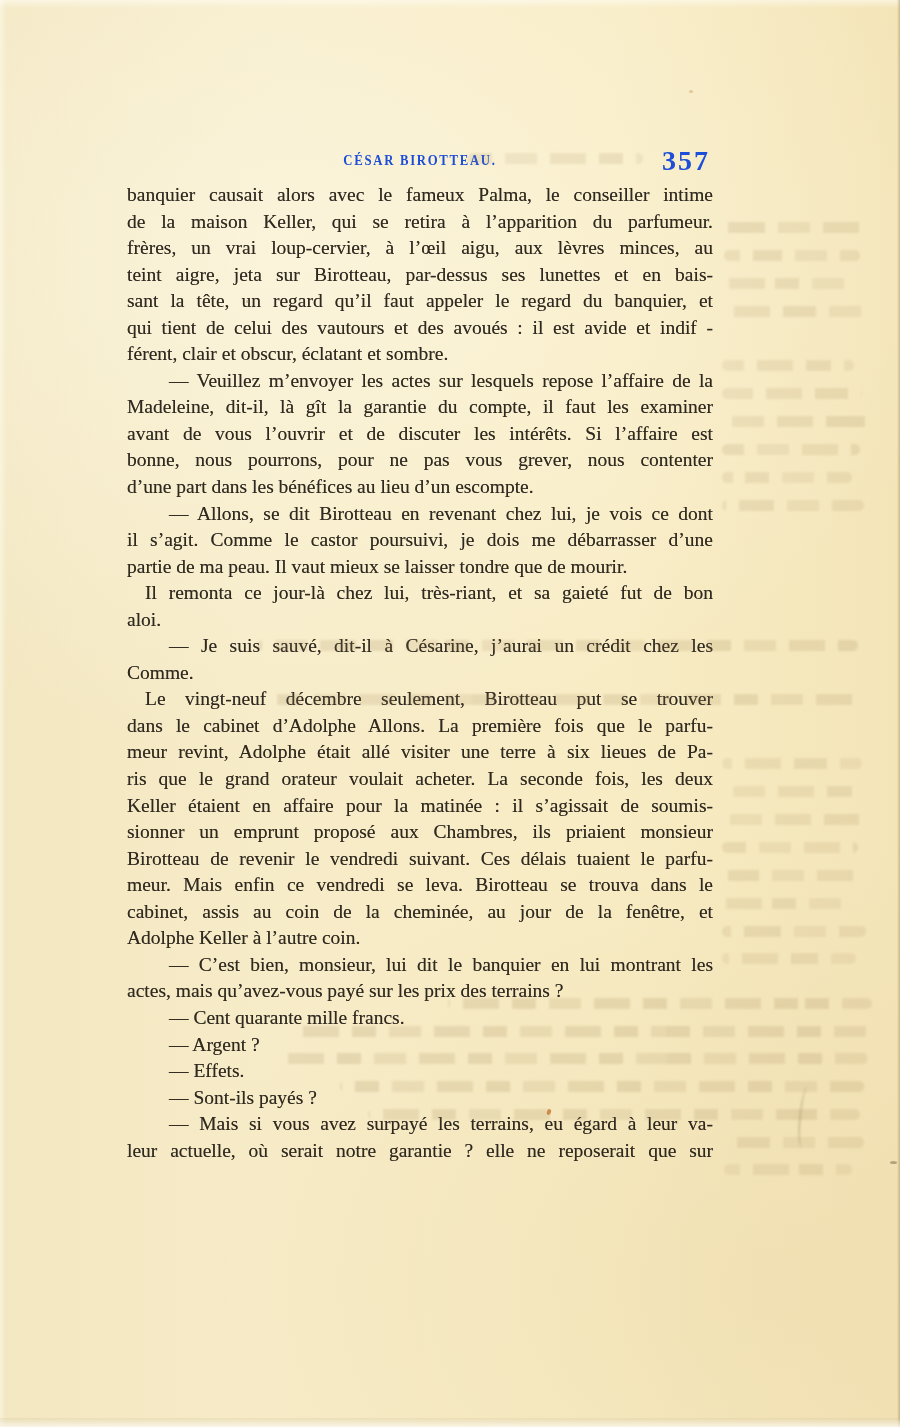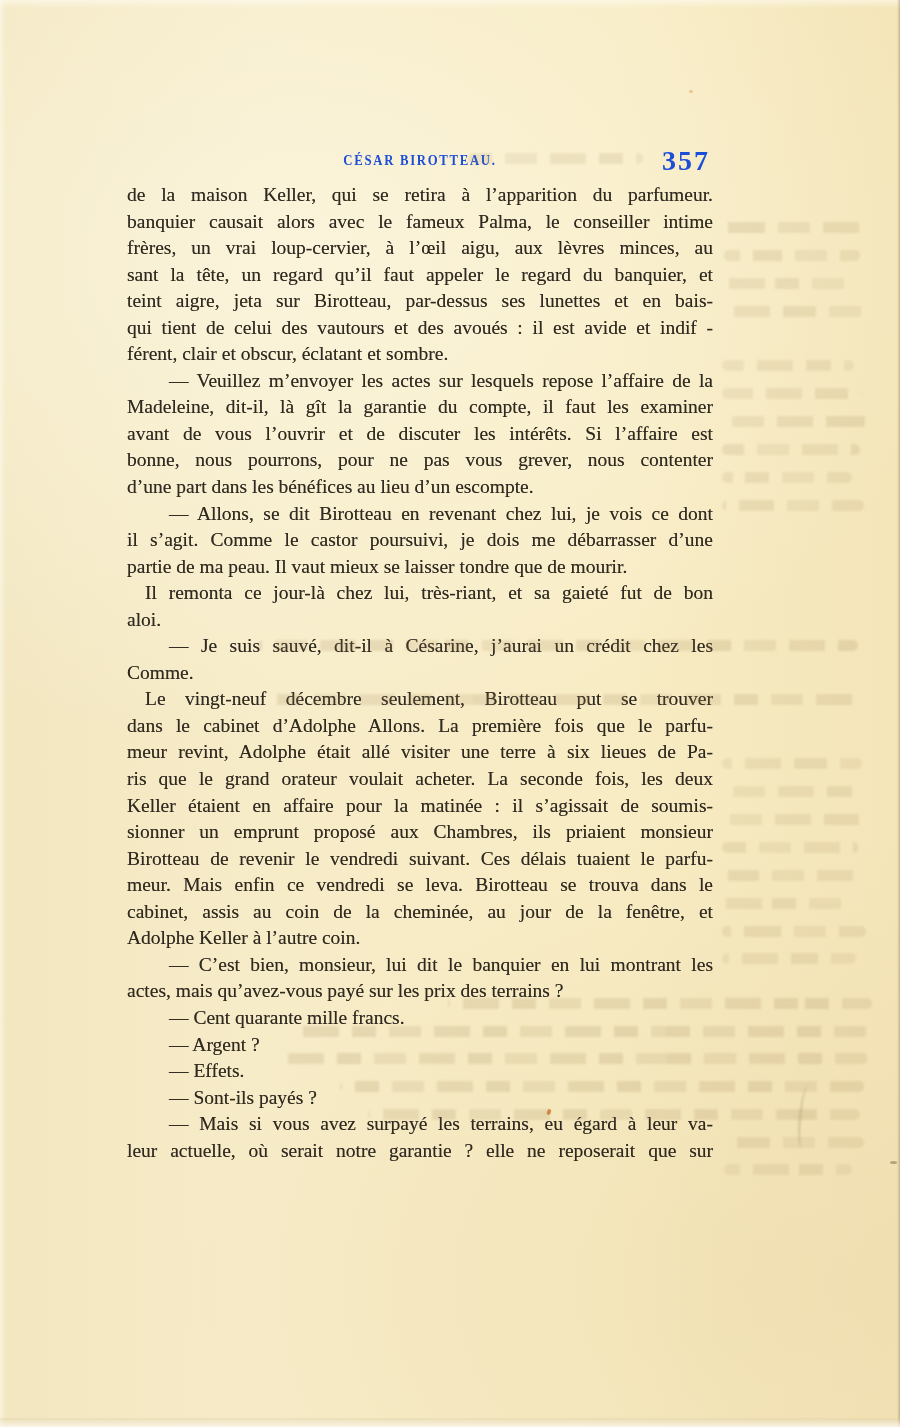--- a/index.html
+++ b/index.html
@@ -113,25 +113,25 @@
 <div class="edge-right"></div>
 <div class="edge-bottom"></div>
 
 <div class="running-head">
   <div class="running-title">CÉSAR BIROTTEAU.</div>
   <div class="page-number">357</div>
 </div>
 
 <div class="page-body">
     <div class="para p-cont">
+      <div class="line">banquier causait alors avec le fameux Palma, le conseiller intime</div>
       <div class="line">de la maison Keller, qui se retira à l’apparition du parfumeur.</div>
-      <div class="line">banquier causait alors avec le fameux Palma, le conseiller intime</div>
       <div class="line">frères, un vrai loup-cervier, à l’œil aigu, aux lèvres minces, au</div>
+      <div class="line">teint aigre, jeta sur Birotteau, par-dessus ses lunettes et en bais-</div>
       <div class="line">sant la tête, un regard qu’il faut appeler le regard du banquier, et</div>
-      <div class="line">teint aigre, jeta sur Birotteau, par-dessus ses lunettes et en bais-</div>
       <div class="line">qui tient de celui des vautours et des avoués : il est avide et indif -</div>
       <div class="line last">férent, clair et obscur, éclatant et sombre.</div>
     </div>
     <div class="para p-dialogue">
       <div class="line">— Veuillez m’envoyer les actes sur lesquels repose l’affaire de la</div>
       <div class="line">Madeleine, dit-il, là gît la garantie du compte, il faut les examiner</div>
       <div class="line">avant de vous l’ouvrir et de discuter les intérêts. Si l’affaire est</div>
       <div class="line">bonne, nous pourrons, pour ne pas vous grever, nous contenter</div>
       <div class="line last">d’une part dans les bénéfices au lieu d’un escompte.</div>
     </div>

